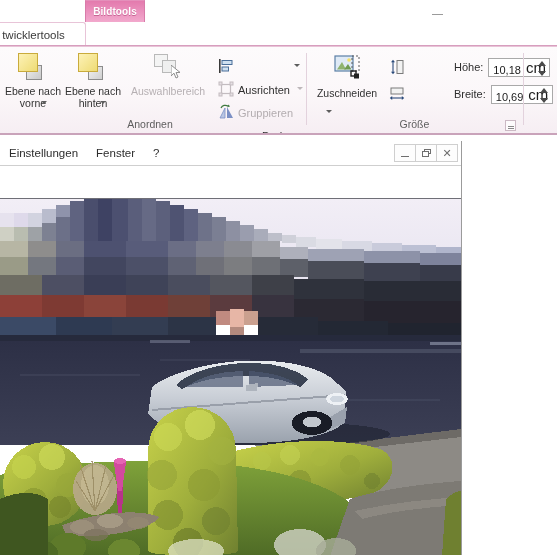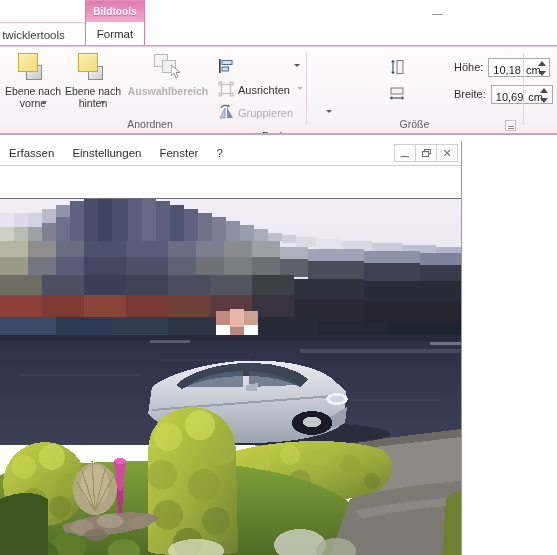--- a/index.html
+++ b/index.html
@@ -86,21 +86,21 @@
   
   .bigbtn{
     position:absolute;top:4px;width:62px;height:62px;
     display:flex;flex-direction:column;align-items:center;
     cursor:default;
   }
   .bigbtn .lbl{
     font-size:10.5px;line-height:11.5px;text-align:center;color:#333;
     margin-top:3px;white-space:pre-line;
   }
-  .bigbtn.disabled .lbl{color:#b6b0b3;font-weight:bold;}
+  .bigbtn.disabled .lbl{color:#b6b0b3;}
   .ico32{width:32px;height:32px;position:relative;}
 
   
   .lyr-back{
     position:absolute;left:9px;top:14px;width:16px;height:15px;
     background:linear-gradient(135deg,#efefef,#c9c9c9);
     border:1px solid #8c8c8c;box-sizing:border-box;
   }
   .lyr-front{
     position:absolute;left:1px;top:2px;width:20px;height:19px;
@@ -135,21 +135,21 @@
 
   
   .sizerow{position:absolute;height:22px;display:flex;align-items:center;}
   .sizelbl{font-size:11px;color:#2e2e2e;margin-left:4px;padding-left:45px;}
   .spin{
     position:relative;margin-left:5px;width:62px;height:19px;
     border:1px solid #a9a9a9;background:#fff;box-sizing:border-box;
     display:flex;align-items:flex-end;
   }
   .spin .val{font-size:11px;color:#1a1a1a;margin-left:4px;}
-  .spin .unit{font-size:11px;color:#1a1a1a;margin-left:5px;}
+  .spin .unit{font-size:15px;color:#1a1a1a;margin-left:5px;}
   .spinbtns{
     position:absolute;right:3px;top:2px;width:9px;height:15px;
     display:flex;flex-direction:column;justify-content:space-between;align-items:center;
   }
   .spin-up{width:0;height:0;border-left:4px solid transparent;border-right:4px solid transparent;border-bottom:5px solid #4a4a4a;}
   .spin-dn{width:0;height:0;border-left:4px solid transparent;border-right:4px solid transparent;border-top:5px solid #4a4a4a;}
 
   .dlglauncher{
     position:absolute;right:6px;bottom:2px;width:11px;height:11px;
     border:1px solid #cbb9c4;box-sizing:border-box;background:#fdfbfc;
@@ -218,23 +218,20 @@
     <div class="tabstrip">
 
       <div class="ctx-header">
         <span class="ctx-header-label">Bildtools</span>
       </div>
 
       <div class="tab tab-entwickler">
         <span class="tab-lbl">twicklertools</span>
       </div>
 
-      <div class="tab tab-format">
-        <span class="tab-lbl">Format</span>
-      </div>
 
       <div class="min-ribbon">
         <i></i>
       </div>
     </div>
 
     <div class="tab-underline"></div>
     <div class="tab-underline-2"></div>
 
     <div class="ribbon-body">
@@ -311,20 +308,34 @@
           <span class="caret"></span>
         </div>
 
         <div class="group-label">Anordnen</div>
       </div>
 
       <div class="group-sep" style="left:306px;"></div>
 
       <div class="group" style="left:307px;width:215px;">
 
+        <div class="bigbtn" style="left:2px;width:76px;top:6px;">
+          <div class="ico32">
+            <svg width="32" height="32" viewBox="0 0 32 32">
+              <rect x="4" y="3" width="18" height="15" fill="#dfeaf6" stroke="#5b7fa6" stroke-width="1.2"></rect>
+              <polygon points="6,16.5 11,9 15,16.5" fill="#8fb36f"></polygon>
+              <polygon points="13,16.5 17,11 20.5,16.5" fill="#6f9a52"></polygon>
+              <circle cx="18" cy="7" r="1.8" fill="#f3e06a"></circle>
+              <rect x="21" y="3" width="7" height="15" fill="none" stroke="#5a5a5a" stroke-width="1" stroke-dasharray="2,2"></rect>
+              <rect x="20" y="18" width="5" height="5" fill="none" stroke="#222" stroke-width="1.4"></rect>
+              <rect x="23" y="20.5" width="5" height="5" fill="#222"></rect>
+            </svg>
+          </div>
+          <div class="lbl">Zuschneiden</div>
+        </div>
 
         <div class="sizerow" style="left:82px;top:9px;">
           <div class="ico16">
             <svg width="16" height="16" viewBox="0 0 16 16">
               <rect x="8" y="1.5" width="6" height="13" fill="#f2f2f2" stroke="#7a7a7a" stroke-width="1"></rect>
               <line x1="4" y1="2" x2="4" y2="14" stroke="#2a4a7a" stroke-width="1.1"></line>
               <polygon points="4,0.8 6,3.2 2,3.2" fill="#2a4a7a"></polygon>
               <polygon points="4,15.2 6,12.8 2,12.8" fill="#2a4a7a"></polygon>
             </svg>
           </div>
@@ -366,23 +377,20 @@
       <div class="group-sep" style="left:523px;"></div>
     </div>
 
     <div class="ribbon-bottom-line"></div>
     <div class="ribbon-bottom-line2"></div>
   </div>
 
   <div class="win">
 
     <div class="win-menubar">
-      <div class="menu-item">
-        <span>Erfassen</span>
-      </div>
       <div class="menu-item">
         <span>Einstellungen</span>
       </div>
       <div class="menu-item">
         <span>Fenster</span>
       </div>
       <div class="menu-item">
         <span>?</span>
       </div>
 

